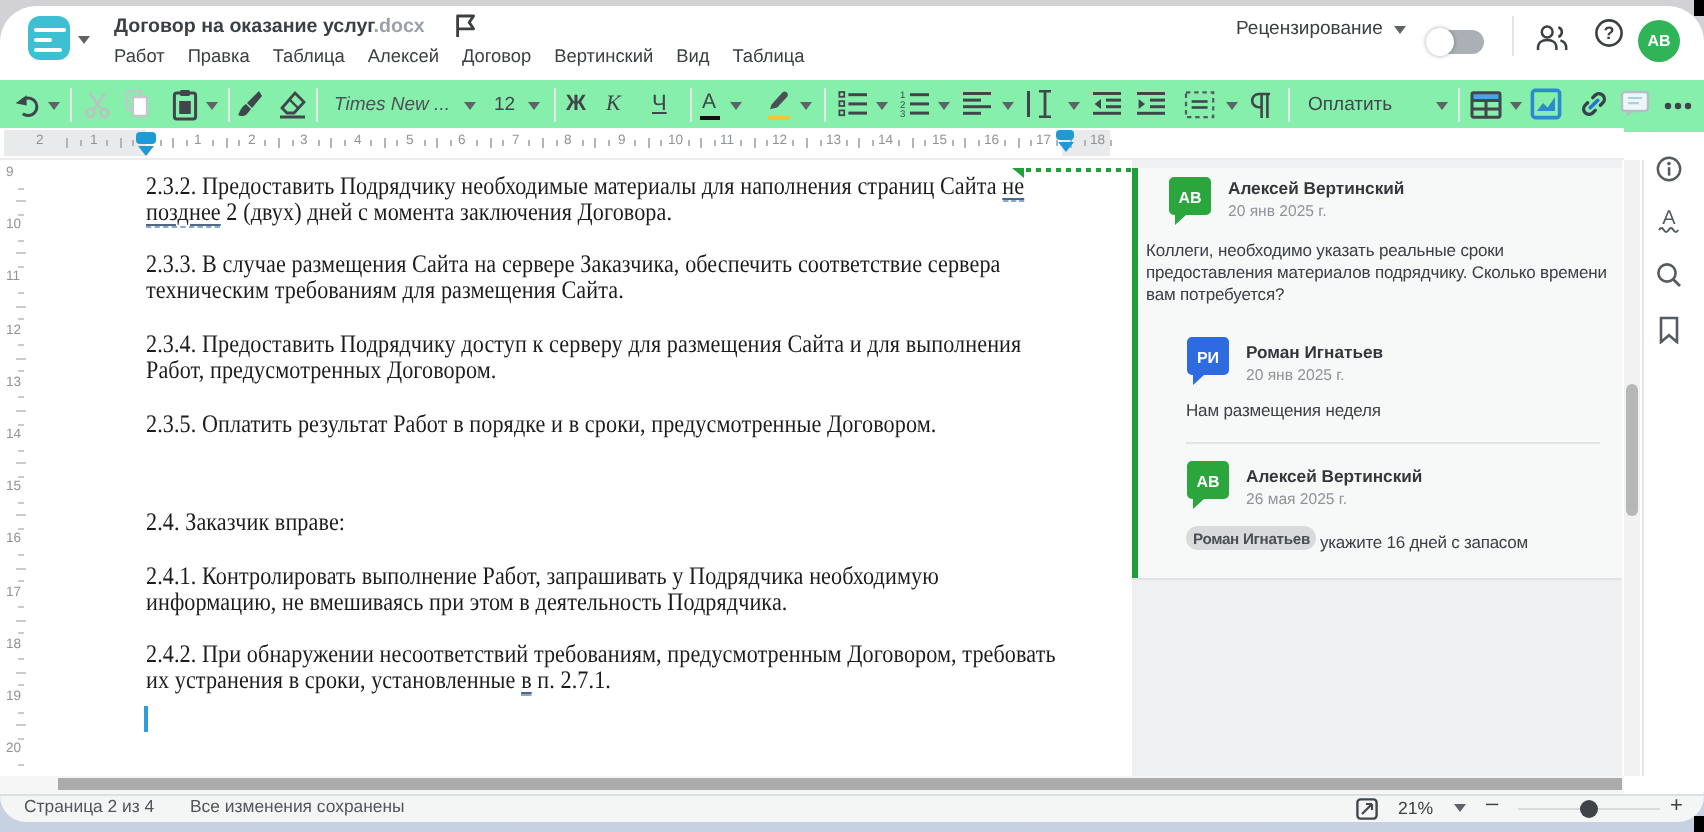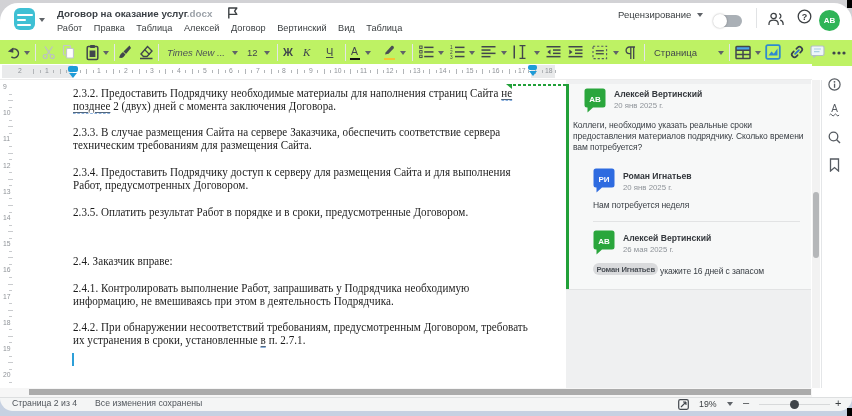--- a/index.html
+++ b/index.html
@@ -18,21 +18,21 @@
 #menu{position:absolute;left:57px;top:23px;font-size:9.2px;color:#3c4043;}
 #menu span{margin-right:11.5px;}
 #rev{position:absolute;top:9px;left:618px;font-size:9.5px;color:#3c4043;}
 
 #tgl{position:absolute;left:714px;top:15px;width:28px;height:12px;border-radius:6px;background:#aab0b6;}
 #tgl i{position:absolute;left:-1px;top:-1px;width:14px;height:14px;border-radius:50%;background:#fff;box-shadow:0 0 2px rgba(0,0,0,.35);}
 #av{position:absolute;left:819px;top:10px;width:21px;height:21px;border-radius:50%;background:#2fb457;color:#fff;
  font-size:8px;font-weight:bold;text-align:center;line-height:22px;}
 .vdiv{position:absolute;width:1px;background:#e1e3e5;}
 
-#tb{position:absolute;left:0;top:40px;width:852px;height:26px;background:#bef264;}
+#tb{position:absolute;left:0;top:40px;width:852px;height:26px;background:#86efac;}
 .tdiv{position:absolute;top:4px;width:1px;height:17px;background:#e4e6e8;}
 .ticon{position:absolute;top:0;}
 .ttxt{position:absolute;font-size:9.5px;color:#41464c;}
 
 #ruler{position:absolute;left:0;top:64px;width:812px;height:15px;background:#fff;border-bottom:1px solid #ececec;}
 #ruler .mz{position:absolute;top:1px;height:13px;background:#e9eaeb;}
 .rnum{position:absolute;top:3px;font-size:6.8px;color:#8f9398;}
 .tick{position:absolute;background:#b3b6b9;width:1px;}
 
 .mkrect{position:absolute;background:#1e9bd7;border-radius:2px;}
@@ -215,21 +215,21 @@
 <svg class="ticon" style="left:592px;top:5px" width="16" height="15" viewBox="0 0 16 15">
       <rect x="1" y="1.2" width="13.6" height="12.4" fill="none" stroke="#565b61" stroke-width="1.1" stroke-dasharray="2.2 1.9"></rect>
       <rect x="3.8" y="5.1" width="8" height="1.3" fill="#41464c"></rect>
       <rect x="3.8" y="8.1" width="8" height="1.3" fill="#41464c"></rect>
     </svg>
 <span class="caret" style="position:absolute;left:613px;top:11px;"></span>
 <svg class="ticon" style="left:624px;top:6px" width="12" height="14" viewBox="0 0 12 14">
       <path d="M9.7 1 V13 M6.8 1 V13 M11 1 H5.4 a3.3 3.3 0 0 0 0 6.6 H6.8" fill="none" stroke="#41464c" stroke-width="1.3"></path>
     </svg>
 <div class="tdiv" style="left:644px;"></div>
-<div class="ttxt" style="left:654px;top:7px;">Страница</div>
+<div class="ttxt" style="left:654px;top:7px;">Оплатить</div>
 <span class="caret" style="position:absolute;left:718px;top:11px;"></span>
 <div class="tdiv" style="left:729px;"></div>
 <svg class="ticon" style="left:735px;top:5px" width="16" height="15" viewBox="0 0 16 15">
       <rect x="1" y="1.4" width="14" height="3.8" fill="#4aa3e8"></rect>
       <rect x="1" y="1.4" width="14" height="12.2" rx="0.8" fill="none" stroke="#42474d" stroke-width="1.5"></rect>
       <path d="M1 5.2 H15 M1 9.5 H15 M8 5.2 V13.6" stroke="#42474d" stroke-width="1.5"></path>
     </svg>
 <span class="caret" style="position:absolute;left:755px;top:11px;"></span>
 <svg class="ticon" style="left:765px;top:4px" width="16" height="16" viewBox="0 0 16 16">
       <rect x="1.2" y="1.2" width="13.6" height="13.6" rx="1.5" fill="none" stroke="#2e8ad0" stroke-width="1.8"></rect>
@@ -417,21 +417,21 @@
 <div class="cname" style="left:614px;top:89px;">Алексей Вертинский</div>
 <div class="cdate" style="left:614px;top:101px;">20 янв 2025 г.</div>
 <div class="cbody" style="left:573px;top:120px;">Коллеги, необходимо указать реальные сроки<br>предоставления материалов подрядчику. Сколько времени<br>вам потребуется?</div>
 
 <svg class="abs" style="left:593px;top:168px" width="22" height="26" viewBox="0 0 22 26">
     <path d="M3 0.5 h16 a2.5 2.5 0 0 1 2.5 2.5 v14 a2.5 2.5 0 0 1-2.5 2.5 H9 l-5.5 5 v-5 H3 a2.5 2.5 0 0 1-2.5-2.5 v-14 A2.5 2.5 0 0 1 3 0.5z" fill="#2e6be0"></path>
     <text x="11" y="13.5" font-size="8" font-weight="bold" fill="#fff" text-anchor="middle" font-family="Liberation Sans">РИ</text>
   </svg>
 <div class="cname" style="left:623px;top:171px;">Роман Игнатьев</div>
 <div class="cdate" style="left:623px;top:183px;">20 янв 2025 г.</div>
-<div class="cbody" style="left:593px;top:200px;">Нам потребуется неделя</div>
+<div class="cbody" style="left:593px;top:200px;">Нам размещения неделя</div>
 <div class="abs" style="left:593px;top:221px;width:207px;height:1px;background:#e2e3e4;"></div>
 
 <svg class="abs" style="left:593px;top:230px" width="22" height="26" viewBox="0 0 22 26">
     <path d="M3 0.5 h16 a2.5 2.5 0 0 1 2.5 2.5 v14 a2.5 2.5 0 0 1-2.5 2.5 H9 l-5.5 5 v-5 H3 a2.5 2.5 0 0 1-2.5-2.5 v-14 A2.5 2.5 0 0 1 3 0.5z" fill="#2aa63c"></path>
     <text x="11" y="13.5" font-size="8" font-weight="bold" fill="#fff" text-anchor="middle" font-family="Liberation Sans">АВ</text>
   </svg>
 <div class="cname" style="left:623px;top:233px;">Алексей Вертинский</div>
 <div class="cdate" style="left:623px;top:245px;">26 мая 2025 г.</div>
 <div class="pill" style="left:593px;top:263px;">Роман Игнатьев</div>
 <div class="cbody" style="left:660px;top:266px;letter-spacing:-0.12px;">укажите 16 дней с запасом</div>
@@ -459,19 +459,19 @@
 <div id="hsc"></div>
 <div id="hthumb"></div>
 
 <div id="status">
 <span class="abs" style="left:12px;top:0px;">Страница 2 из 4</span>
 <span class="abs" style="left:95px;top:0px;">Все изменения сохранены</span>
 <svg class="abs" style="left:678px;top:1px" width="11" height="11" viewBox="0 0 11 11">
       <rect x="0.7" y="0.7" width="9.6" height="9.6" rx="1.5" fill="none" stroke="#42474d" stroke-width="1.2"></rect>
       <path d="M3 8 L8 3 M8 3 h-3 M8 3 v3" stroke="#42474d" stroke-width="1.1" fill="none"></path>
     </svg>
-<span class="abs" style="left:699px;top:1px;font-size:8.8px;color:#3c4043;">19%</span>
+<span class="abs" style="left:699px;top:1px;font-size:8.8px;color:#3c4043;">21%</span>
 <span class="caret" style="position:absolute;left:727px;top:4px;"></span>
 <span class="abs" style="left:743px;top:-2.5px;font-size:11px;color:#3c4043;">–</span>
 <div class="abs" style="left:759px;top:5.5px;width:71px;height:1.5px;background:#d7d9da;"></div>
 <div class="abs" style="left:790px;top:2px;width:9px;height:9px;border-radius:50%;background:#3f4449;"></div>
 <span class="abs" style="left:835px;top:-1.5px;font-size:11px;color:#3c4043;">+</span>
 </div>
 
 </body></html>

